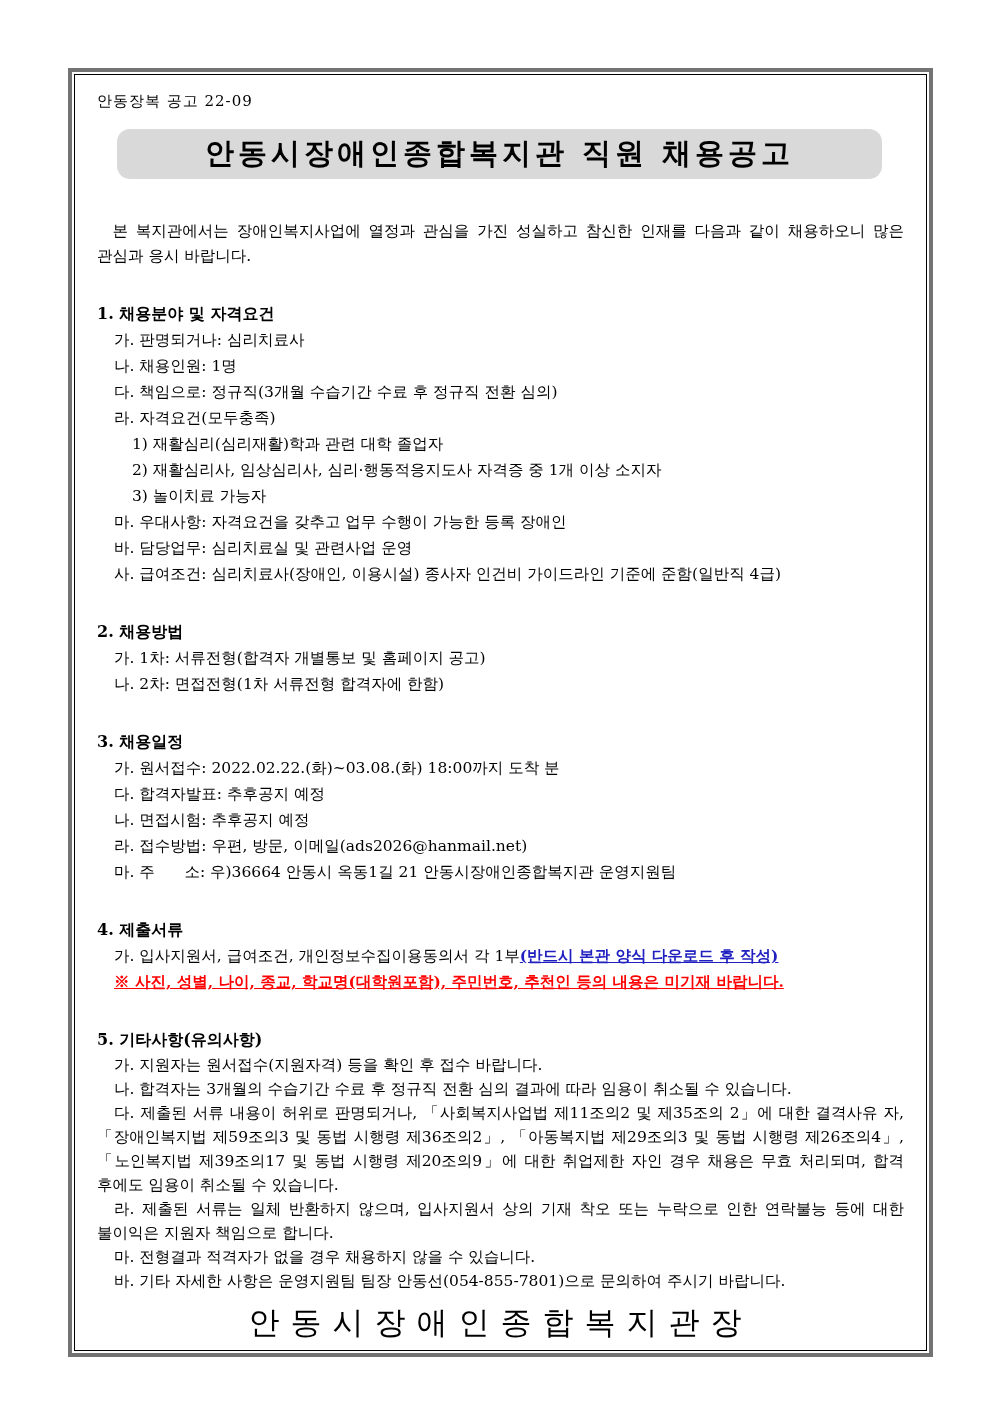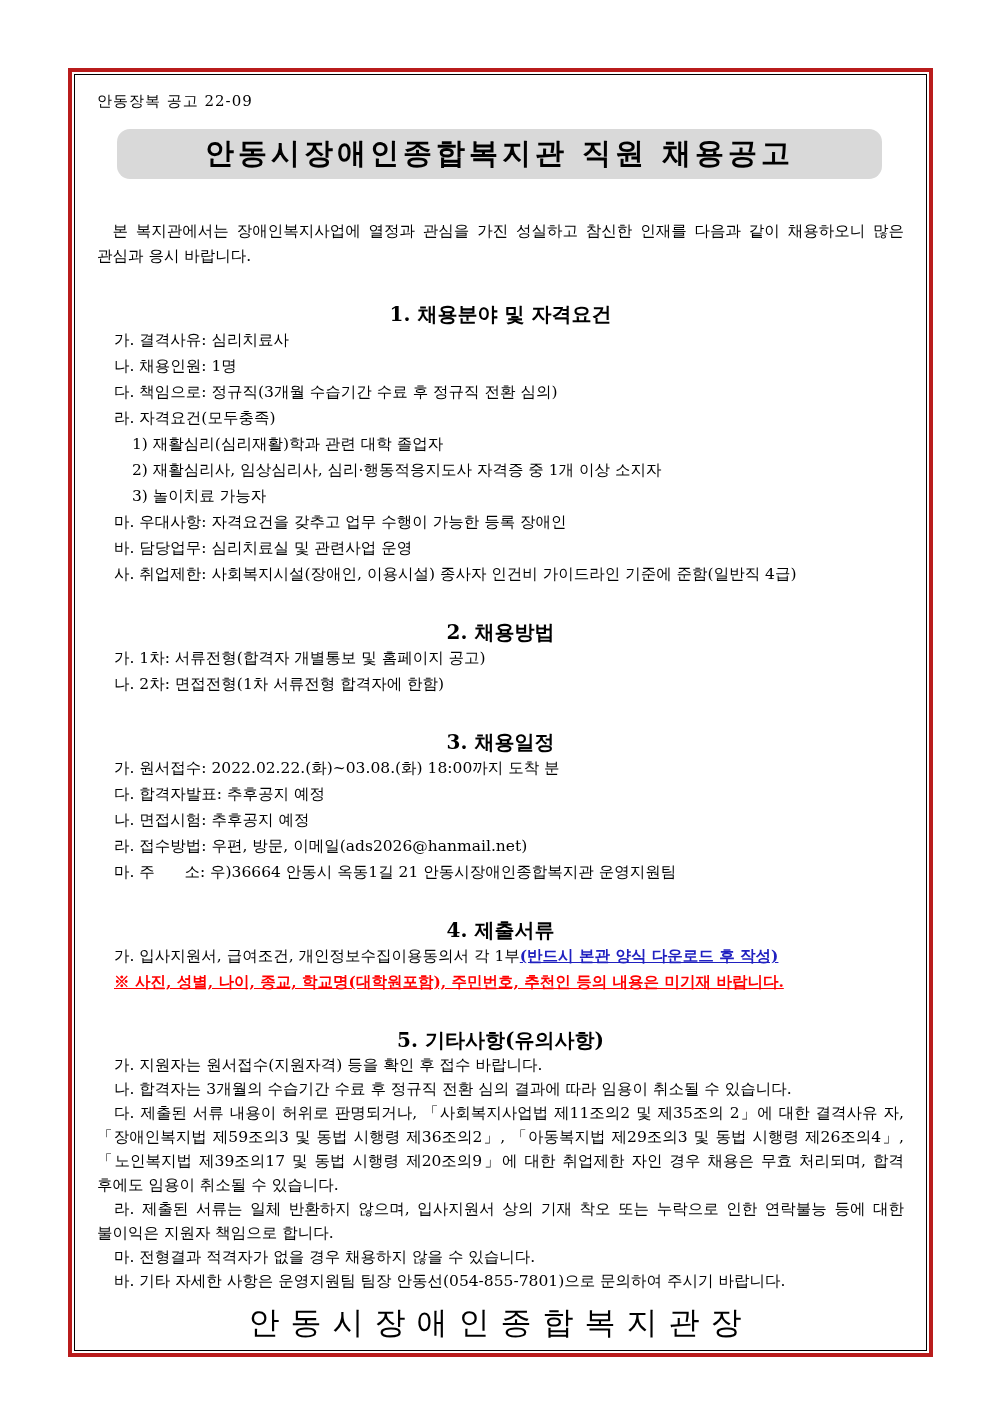--- a/index.html
+++ b/index.html
@@ -2,41 +2,41 @@
 <html lang="ko" style="--banner-bg: #d9d9d9; --accent-blue: #2020c0; --accent-red: #ff0000;"><head>
 <meta charset="utf-8">
 <style>
   html,body{margin:0;padding:0;}
   body{
     width:992px;height:1403px;background:#ffffff;position:relative;
     font-family:"DejaVu Serif","Liberation Serif",serif;color:#000;
   }
   .frame-outer{
     position:absolute;left:68px;top:68px;width:865px;height:1289px;
-    box-sizing:border-box;border:4px solid #b91c1c;
+    box-sizing:border-box;border:4px solid #737373;
   }
   .frame-inner{
     position:absolute;inset:2px;border:1px solid #000;
     box-sizing:border-box;padding:16px 22px 0 22px;overflow:hidden;
   }
   .doc-number{font-size:15px;line-height:20px;letter-spacing:1px;}
   .banner{
     margin:18px 22px 0 20px;height:50px;border-radius:13px;
     background:var(--banner-bg,#d9d9d9);
     display:flex;align-items:center;justify-content:center;
   }
   .banner-title{
     font-size:29px;font-weight:bold;letter-spacing:4px;white-space:nowrap;
   }
   .intro{
     margin:40px 0 0 0;font-size:15.5px;line-height:25px;
     text-align:justify;text-indent:1em;word-break:keep-all;
   }
   .sec{margin-top:32px;}
-  .sec-h{font-size:20px;font-weight:bold;line-height:26px;text-align:center;}
+  .sec-h{font-size:16px;font-weight:bold;line-height:26px;}
   .item{font-size:15.5px;line-height:26px;padding-left:17px;white-space:pre-wrap;}
   .sub{font-size:15.5px;line-height:26px;padding-left:35px;white-space:pre-wrap;}
   .para{
     font-size:15.5px;line-height:24px;text-indent:17px;margin:0;
     text-align:justify;word-break:keep-all;
   }
   .u-blue{
     color:var(--accent-blue,#2020c0);font-weight:bold;
     text-decoration:underline;
   }
@@ -58,30 +58,30 @@
     <div class="doc-number">안동장복 공고 22-09</div>
 
     <div class="banner">
       <span class="banner-title">안동시장애인종합복지관 직원 채용공고</span>
     </div>
 
     <p class="intro">본 복지관에서는 장애인복지사업에 열정과 관심을 가진 성실하고 참신한 인재를 다음과 같이 채용하오니 많은 관심과 응시 바랍니다.</p>
 
     <div class="sec">
       <div class="sec-h">1. 채용분야 및 자격요건</div>
-      <div class="item">가. 결격사유: 심리치료사</div>
+      <div class="item">가. 판명되거나: 심리치료사</div>
       <div class="item">나. 채용인원: 1명</div>
       <div class="item">다. 책임으로: 정규직(3개월 수습기간 수료 후 정규직 전환 심의)</div>
       <div class="item">라. 자격요건(모두충족)</div>
       <div class="sub">1) 재활심리(심리재활)학과 관련 대학 졸업자</div>
       <div class="sub">2) 재활심리사, 임상심리사, 심리·행동적응지도사 자격증 중 1개 이상 소지자</div>
       <div class="sub">3) 놀이치료 가능자</div>
       <div class="item">마. 우대사항: 자격요건을 갖추고 업무 수행이 가능한 등록 장애인</div>
       <div class="item">바. 담당업무: 심리치료실 및 관련사업 운영</div>
-      <div class="item">사. 취업제한: 사회복지시설(장애인, 이용시설) 종사자 인건비 가이드라인 기준에 준함(일반직 4급)</div>
+      <div class="item">사. 급여조건: 심리치료사(장애인, 이용시설) 종사자 인건비 가이드라인 기준에 준함(일반직 4급)</div>
     </div>
 
     <div class="sec">
       <div class="sec-h">2. 채용방법</div>
       <div class="item">가. 1차: 서류전형(합격자 개별통보 및 홈페이지 공고)</div>
       <div class="item">나. 2차: 면접전형(1차 서류전형 합격자에 한함)</div>
     </div>
 
     <div class="sec">
       <div class="sec-h">3. 채용일정</div>

